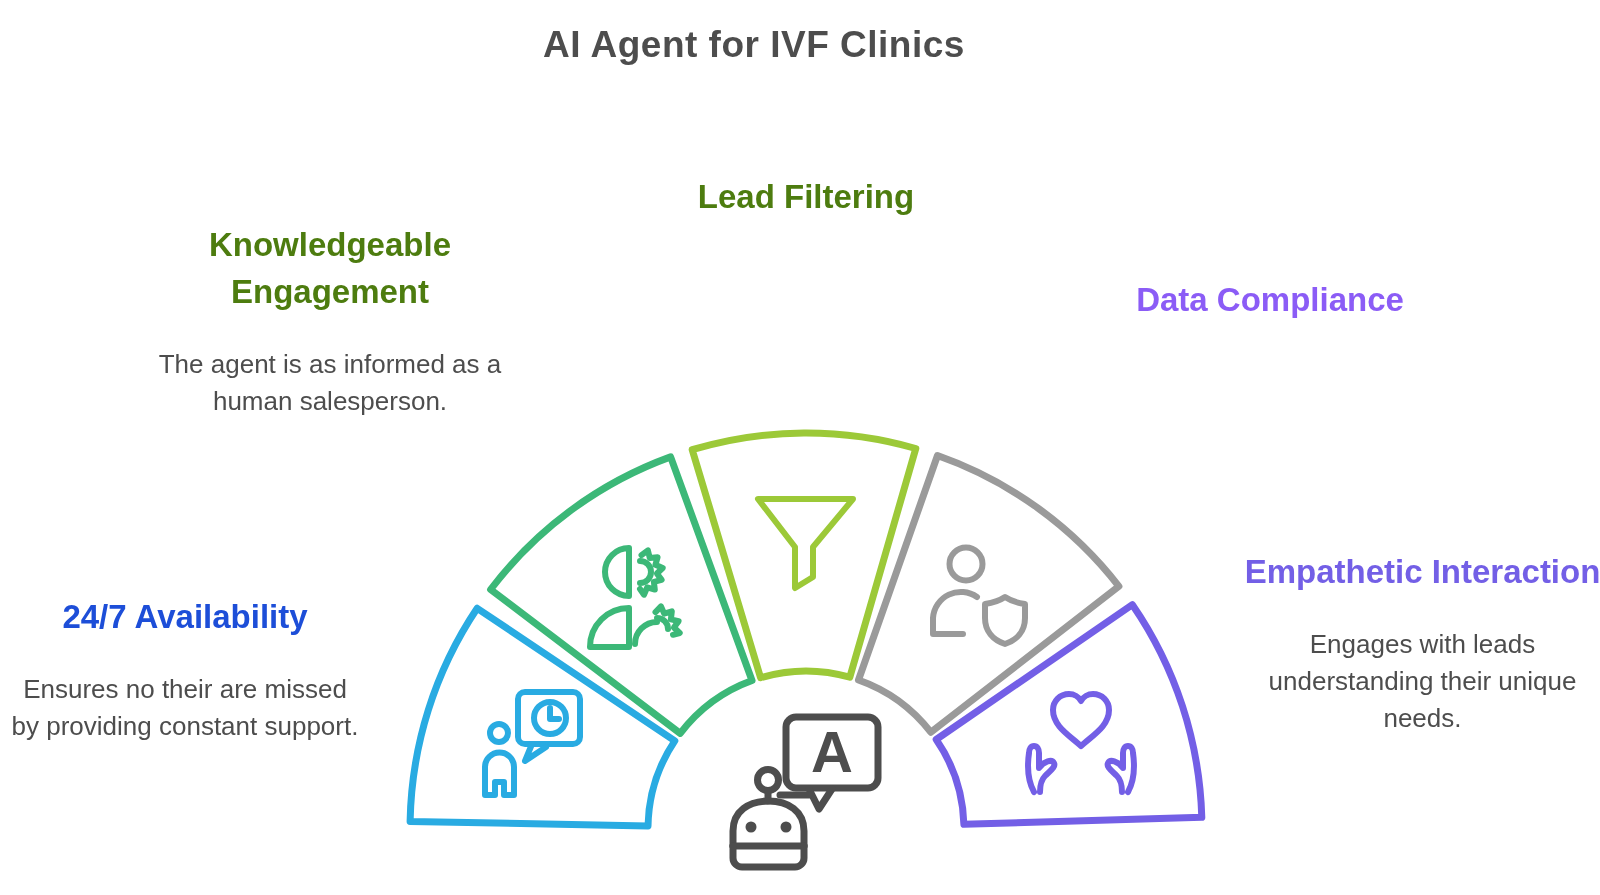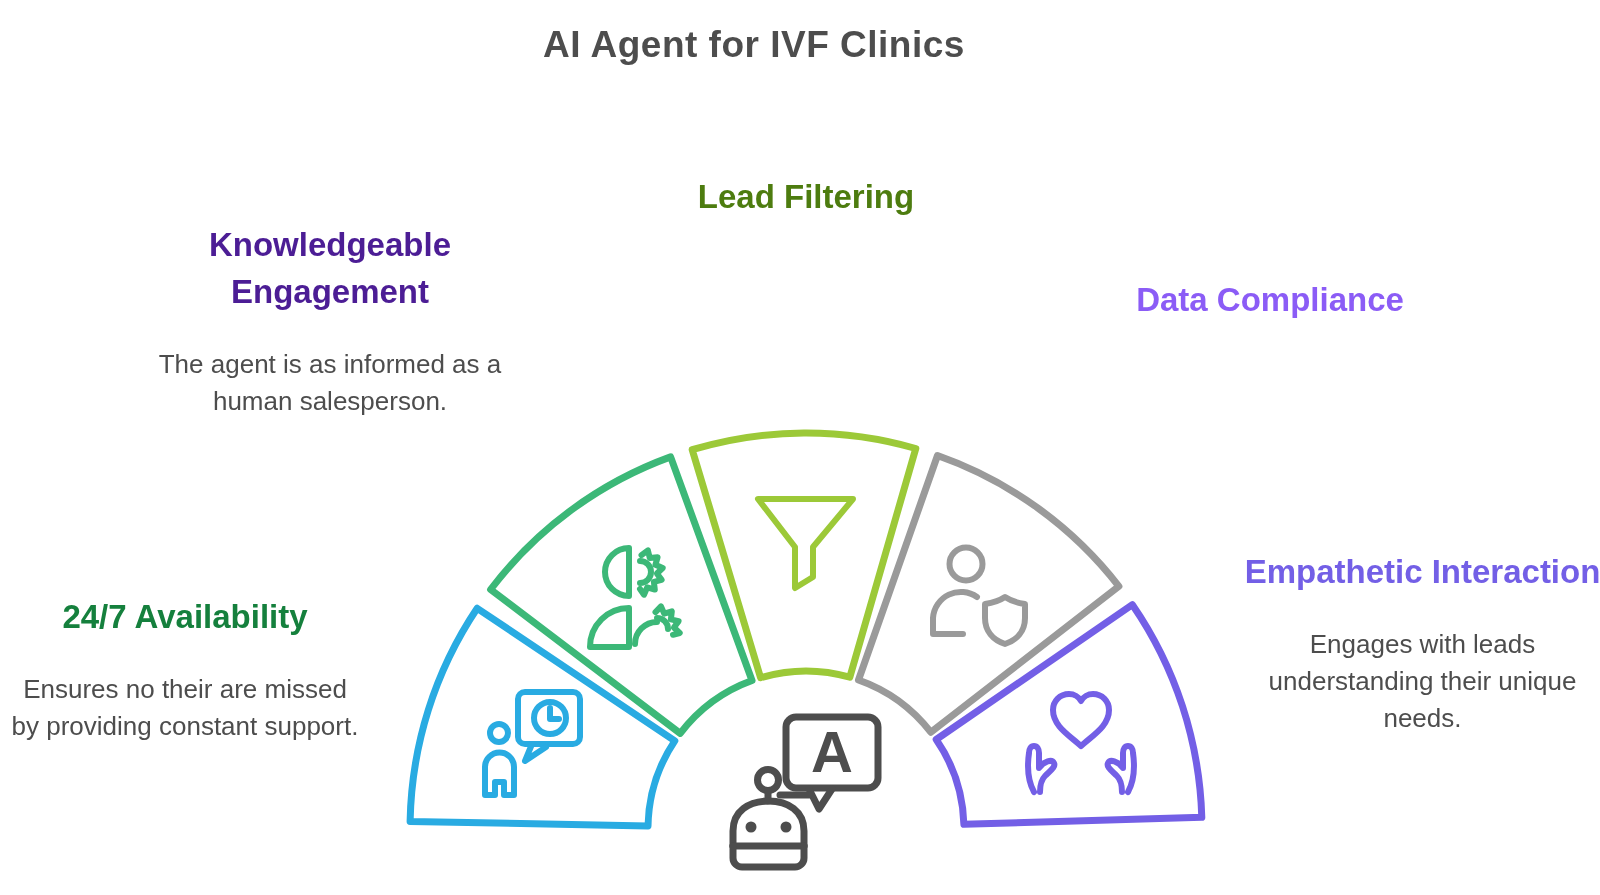--- a/index.html
+++ b/index.html
@@ -30,34 +30,34 @@
   .wedge{fill:none;stroke-width:7;stroke-linejoin:round;}
   .icon{fill:none;stroke-width:6;stroke-linecap:round;stroke-linejoin:round;}
   .robot-stroke{fill:none;stroke-width:7;stroke-linecap:round;stroke-linejoin:round;}
 </style>
 </head>
 <body>
 
 <div class="page-title">AI Agent for IVF Clinics</div>
 
 <div class="feature" id="f-knowledgeable">
-  <h2 style="color: #4c1d95; text-align: center;">Knowledgeable Engagement</h2>
+  <h2 style="color: #4d7c0f; text-align: center;">Knowledgeable Engagement</h2>
   <p>The agent is as informed as a human salesperson.</p>
 </div>
 
 <div class="feature" id="f-lead">
   <h2 style="color: #4d7c0f;">Lead Filtering</h2>
 </div>
 
 <div class="feature" id="f-data">
   <h2 style="color: #8b5cf6;">Data Compliance</h2>
 </div>
 
 <div class="feature" id="f-availability">
-  <h2 style="color: #15803d;">24/7 Availability</h2>
+  <h2 style="color: #1d4ed8;">24/7 Availability</h2>
   <p>Ensures no their are missed by providing constant support.</p>
 </div>
 
 <div class="feature" id="f-empathetic">
   <h2 style="color: rgb(115, 95, 230);">Empathetic Interaction</h2>
   <p>Engages with leads understanding their unique needs.</p>
 </div>
 
 <svg width="1600" height="895" viewBox="0 0 1600 895">
 

